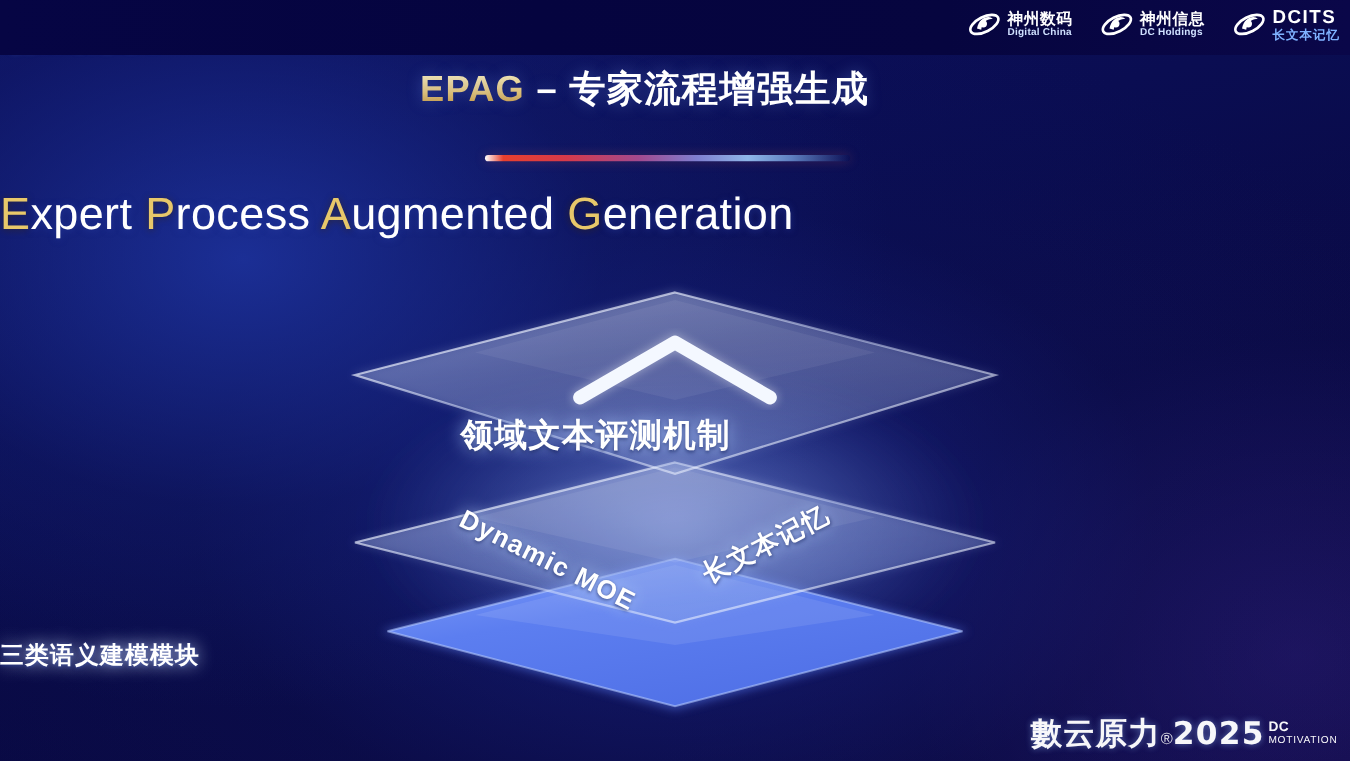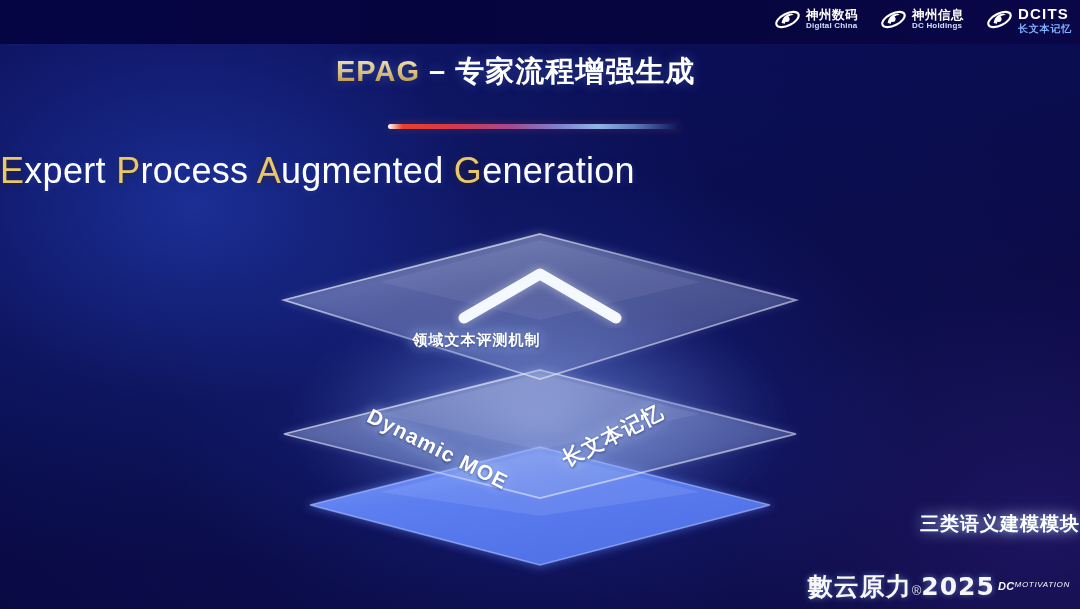--- a/index.html
+++ b/index.html
@@ -44,25 +44,24 @@
     text-shadow: 0 0 6px rgba(150,190,255,0.55);
   }
   .brand-logo .bl-reg { font-size: 0.52em; vertical-align: super; opacity: .9; }
   .brand-logo .bl-year {
     font-weight: bold;
     font-family: "DejaVu Sans", sans-serif;
     letter-spacing: 1px;
     text-shadow: 0 0 6px rgba(150,190,255,0.55);
   }
   .brand-logo .bl-dc {
-    display: inline-flex; 
+    display: inline-flex; flex-direction: column;
     line-height: 1.02;
     margin-left: 3px;
     align-self: center;
-    font-style: italic;
   }
   .brand-logo .bl-dc b { font-size: 0.44em; letter-spacing: .4px; }
   .brand-logo .bl-dc span { font-size: 0.325em; letter-spacing: .6px; }
 
   #brand-top { left: 8px; top: 6px; font-size: 30px; }
   #brand-bottom { right: 10px; bottom: 6px; font-size: 25px; opacity: .97; }
 
   
   .partners {
     position: absolute; right: 8px; top: 6px;
@@ -136,25 +135,25 @@
   .lyr-label {
     position: absolute;
     color: #ffffff;
     font-weight: bold;
     white-space: nowrap;
     z-index: 25;
     pointer-events: none;
   }
   #label-top {
     left: 0; top: 331px; width: 953px; text-align: center;
-    font-size: 15px; letter-spacing: 1px;
+    font-size: 26px; letter-spacing: 1px;
     text-shadow: 0 0 14px rgba(170,200,255,.9), 0 1px 3px rgba(10,20,80,.8);
   }
   #label-bottom {
-    left: 0; top: 511px; width: 1080px; text-align: right;
+    left: 0; top: 511px; width: 1080px; text-align: left;
     font-size: 19px; letter-spacing: 1px;
     text-shadow: 0 0 14px rgba(210,228,255,.95), 0 1px 3px rgba(20,40,140,.85);
   }
   #label-moe {
     left: 374px; top: 404px;
     font-size: 21px; letter-spacing: 1.2px;
     transform: rotate(26.5deg);
     transform-origin: left top;
     text-shadow: 0 0 14px rgba(180,210,255,.9), 0 1px 3px rgba(10,20,80,.8);
   }

